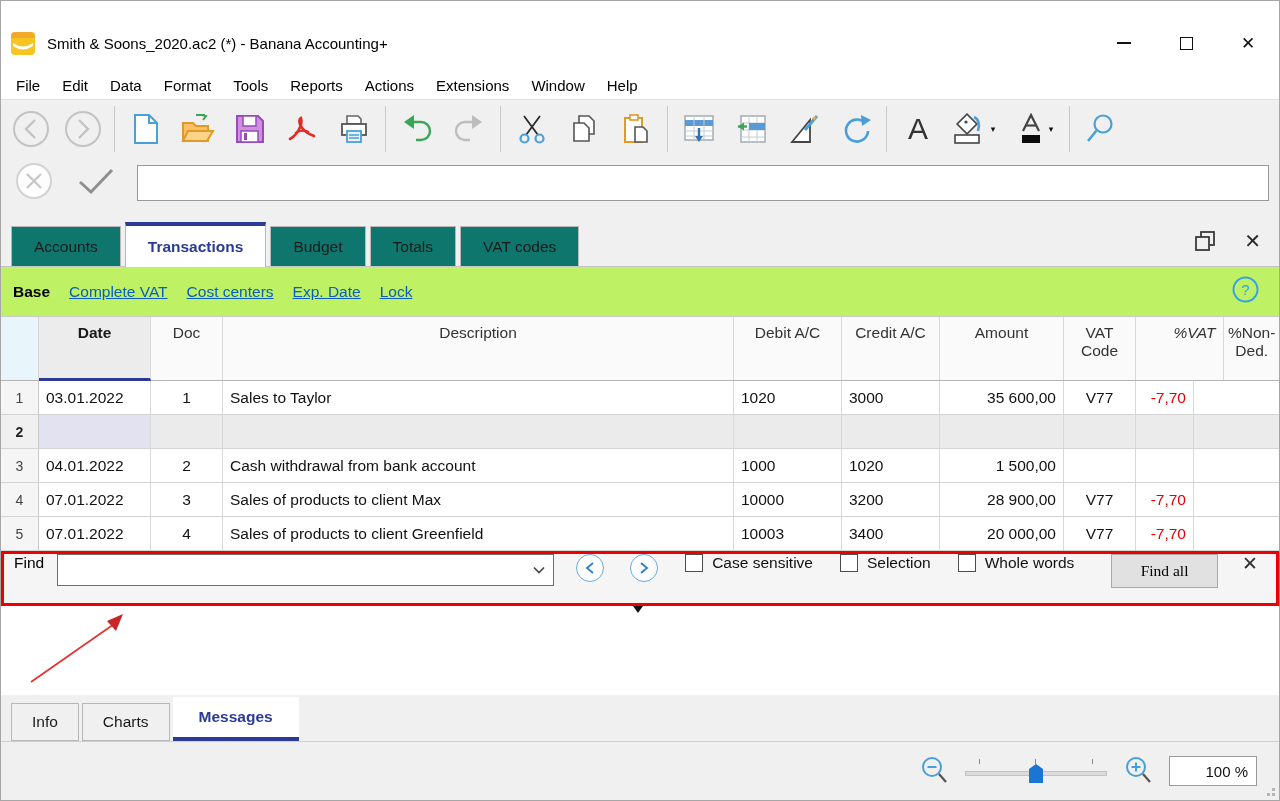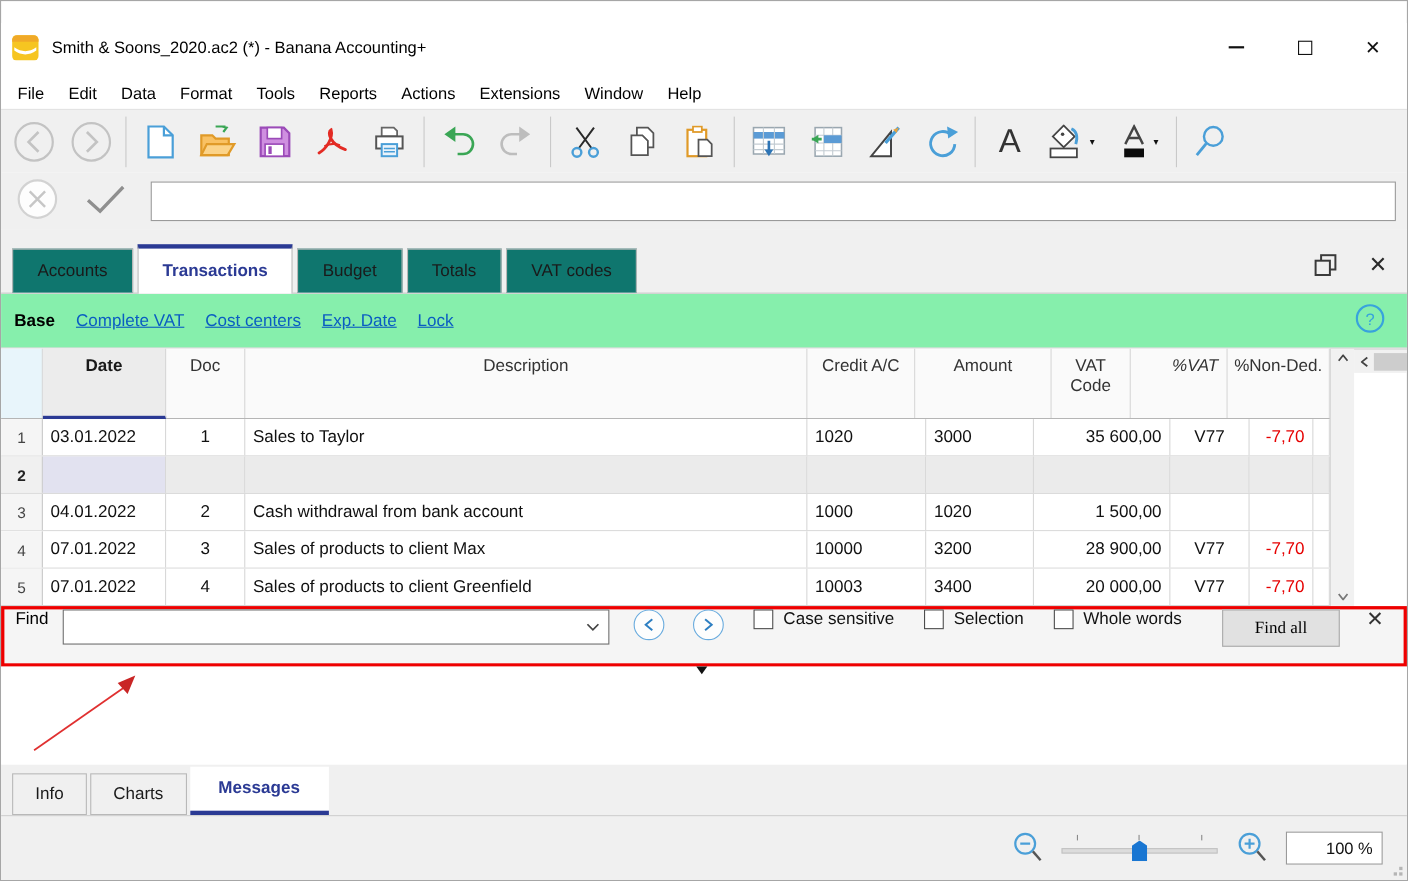--- a/index.html
+++ b/index.html
@@ -36,21 +36,21 @@
   .edit-input { flex:1; height:36px; background:#fff; border:1px solid #9a9a9a; font-size:15px; padding:0 8px; outline:none; font-family:"Liberation Sans",sans-serif; }
 
   
   .tabstrip { height:58px; background:#f0f0f0; display:flex; align-items:flex-end; padding:0 0 0 10px; border-bottom:1px solid #c6c6c6; flex:0 0 auto; position:relative; }
   .tab { height:40px; padding:0 22px; display:flex; align-items:center; background:#0f766e; border:1px solid #b8b8b8; margin-right:4px; font-size:15.5px; color:#1a1a1a; border-bottom:none; }
   .tab.active { height:45px; background:#fff; border-top:4px solid #2b3a94; color:#2b3a94; font-weight:bold; margin-bottom:-1px; z-index:2; }
   .tabstrip-right { margin-left:auto; display:flex; align-items:center; gap:28px; padding:0 18px 14px 0; }
   .tabstrip-close { font-size:20px; color:#2a2a2a; line-height:1; }
 
   
-  .viewsrow { height:49px; background:#86efac; display:flex; align-items:center; padding:0 12px; gap:19px; font-size:15.5px; flex:0 0 auto; }
+  .viewsrow { height:49px; background:#bef264; display:flex; align-items:center; padding:0 12px; gap:19px; font-size:15.5px; flex:0 0 auto; }
   .view-base { font-weight:bold; color:#000; }
   .view-link { color:#0a5dc2; text-decoration:underline; }
   .viewsrow .help { margin-left:auto; margin-right:8px; }
 
   
   .tablearea { flex:0 0 auto; display:flex; flex-direction:row; border-top:1px solid #c9c9c9; }
   .table-main { display:flex; height:234px; }
   .table-grid { flex:1; display:flex; flex-direction:column; background:#fff; }
   .thead { display:flex; height:64px; background:#fafafa; border-bottom:1px solid #b5b5b5; font-size:15.5px; color:#333; }
   .th { border-right:1px solid #d8d8d8; display:flex; justify-content:center; padding:7px 4px 0 4px; text-align:center; }
@@ -337,20 +337,21 @@
   </div>
 
   <div class="tablearea">
     <div class="table-main">
       <div class="table-grid">
         <div class="thead">
           <div class="th corner"></div>
           <div class="th c-date">Date</div>
           <div class="th c-doc">Doc</div>
           <div class="th c-desc">Description</div>
+          <div class="th c-debit">Debit A/C</div>
           <div class="th c-credit">Credit A/C</div>
           <div class="th c-amount">Amount</div>
           <div class="th c-vat">VAT Code</div>
           <div class="th c-pvat">%VAT</div>
           <div class="th c-pnon">%Non-Ded.</div>
         </div>
 
         <div class="tr">
           <div class="td num">1</div>
           <div class="td c-date">03.01.2022</div>

